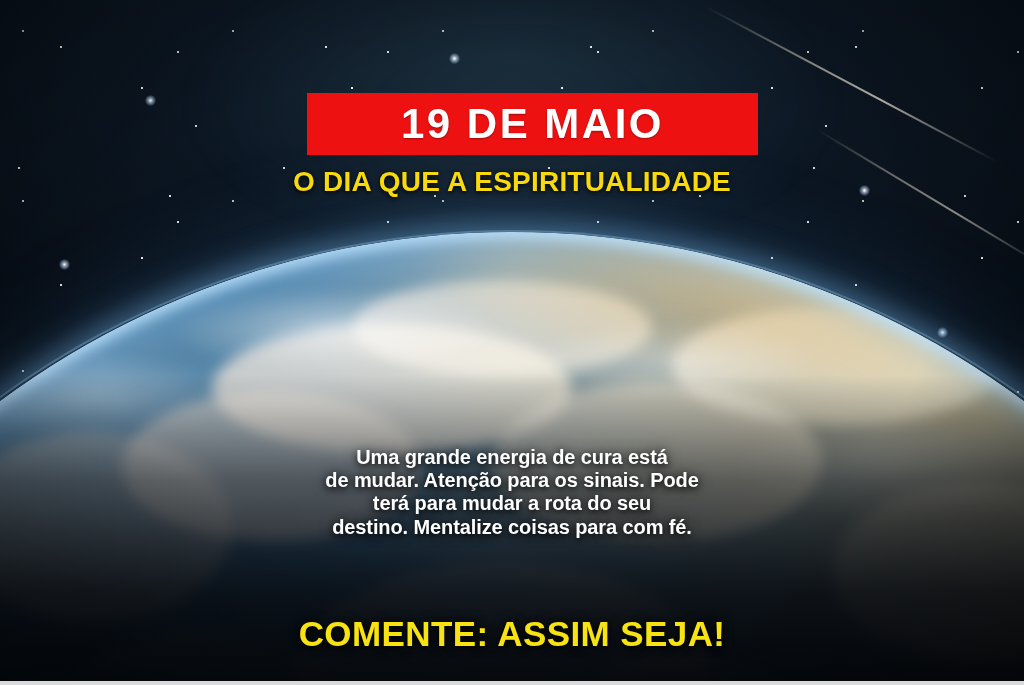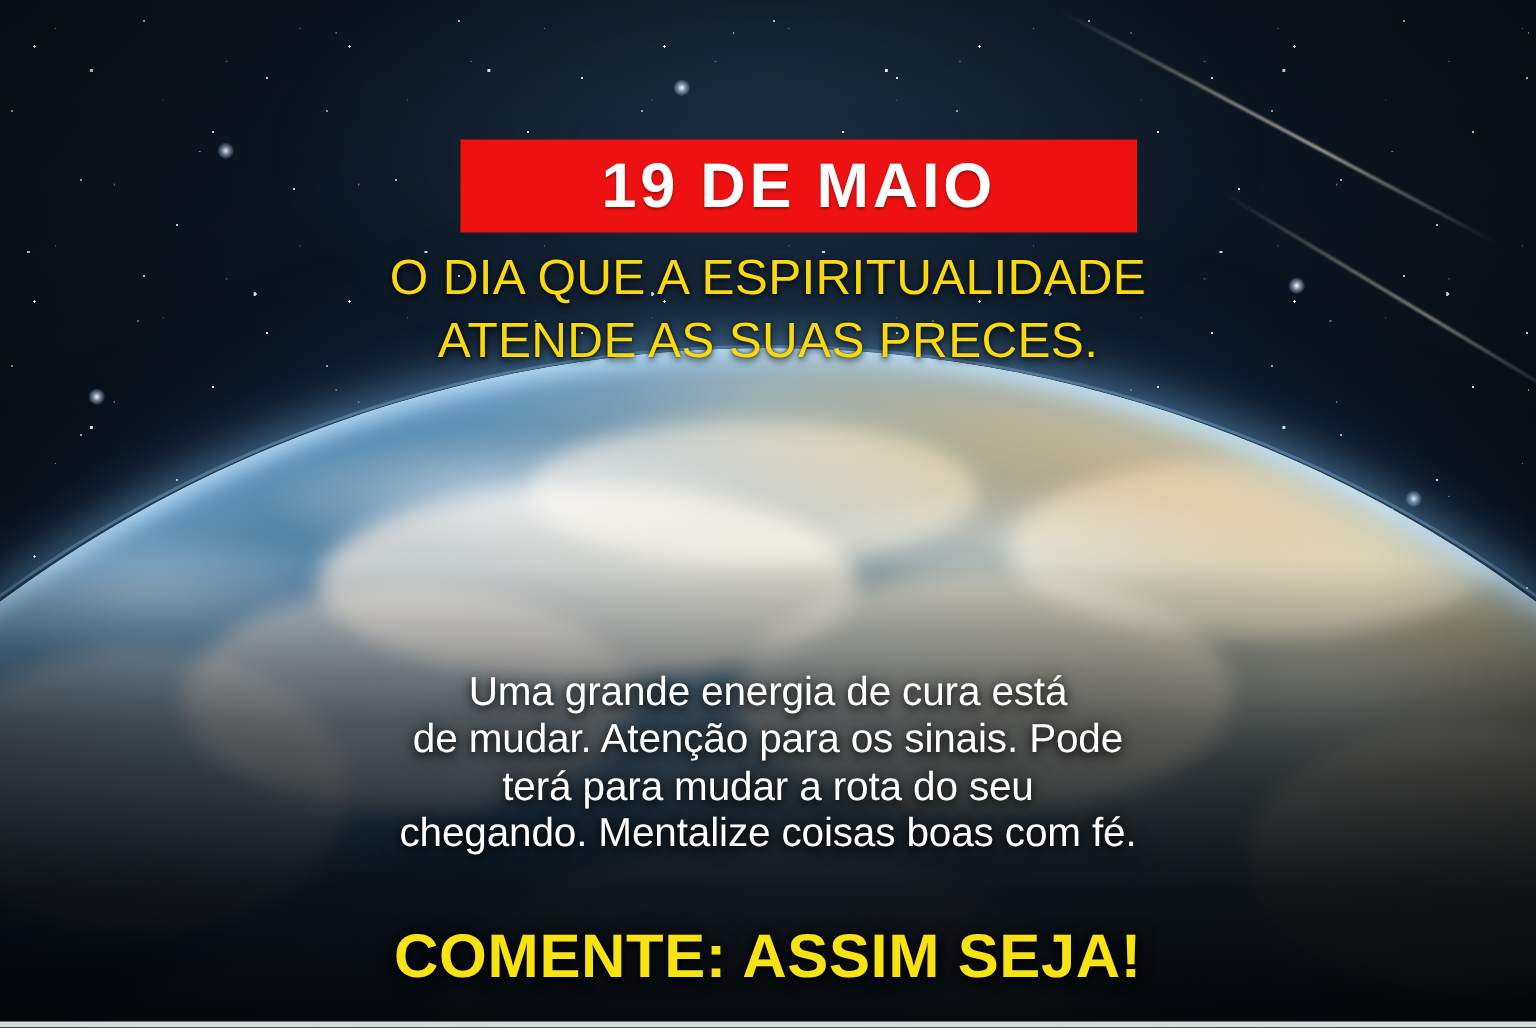--- a/index.html
+++ b/index.html
@@ -7,21 +7,21 @@
     margin: 0;
     padding: 0;
     background: #000;
   }
   #poster {
     position: relative;
     width: 1024px;
     height: 685px;
     overflow: hidden;
     font-family: "Liberation Sans", "DejaVu Sans", sans-serif;
-    background: #4d7c0f;
+    background: #6d28d9;
     user-select: none;
   }
 
   
   .sky {
     position: absolute;
     inset: 0;
     background:
       radial-gradient(ellipse 70% 55% at 50% 8%, #12222e 0%, #0c1723 45%, #070d15 100%),
       linear-gradient(180deg, #0b1622 0%, #0a1420 55%, #050a10 100%);
@@ -204,54 +204,54 @@
     white-space: nowrap;
     text-shadow: 0 1px 2px rgba(0,0,0,.35);
   }
 
   .headline {
     position: absolute;
     left: 0; right: 0;
     top: 164px;
     text-align: center;
     color: #f7d90e;
-    font-size: 33px;
-    font-weight: 400;
+    font-size: 28px;
+    font-weight: 700;
     letter-spacing: 0.2px;
     line-height: 1.27;
     text-shadow:
       0 2px 5px rgba(0,0,0,.75),
       0 0 2px rgba(0,0,0,.6);
   }
   .headline .hl2 { display: block; }
 
   .body-copy {
     position: absolute;
     left: 56px;
     right: 56px;
     top: 446px;
     text-align: center;
     color: #ffffff;
-    font-size: 27px;
-    font-weight: 400;
+    font-size: 20px;
+    font-weight: 700;
     line-height: 1.16;
     letter-spacing: -0.1px;
     text-shadow:
       0 2px 6px rgba(0,0,0,.85),
       0 0 14px rgba(0,0,0,.6);
   }
   .body-copy span { display: block; white-space: nowrap; }
 
   .cta {
     position: absolute;
     left: 0; right: 0;
     top: 614px;
     text-align: center;
     color: #f7e312;
-    font-size: 41px;
+    font-size: 35px;
     font-weight: 700;
     letter-spacing: 0.4px;
     text-shadow:
       0 2px 6px rgba(0,0,0,.9),
       0 0 12px rgba(0,0,0,.7);
   }
 
   .footer-strip {
     position: absolute;
     left: 0; right: 0;
@@ -312,28 +312,27 @@
   <div class="side-vig"></div>
 
   <div class="content">
 
     <div class="date-banner">
       <span>19 DE MAIO</span>
     </div>
 
     <div class="headline">
       <span class="hl1">O DIA QUE A ESPIRITUALIDADE</span>
-      <span class="hl2">ATENDE AS SUAS PRECES.</span>
     </div>
 
     <div class="body-copy">
       <span>Uma grande energia de cura está</span>
       <span>de mudar. Atenção para os sinais. Pode</span>
       <span>terá para mudar a rota do seu</span>
-      <span>chegando. Mentalize coisas boas com fé.</span>
+      <span>destino. Mentalize coisas para com fé.</span>
     </div>
 
     <div class="cta">
       <span>COMENTE: ASSIM SEJA!</span>
     </div>
 
   </div>
 
   <div class="footer-strip"></div>
 </div>

